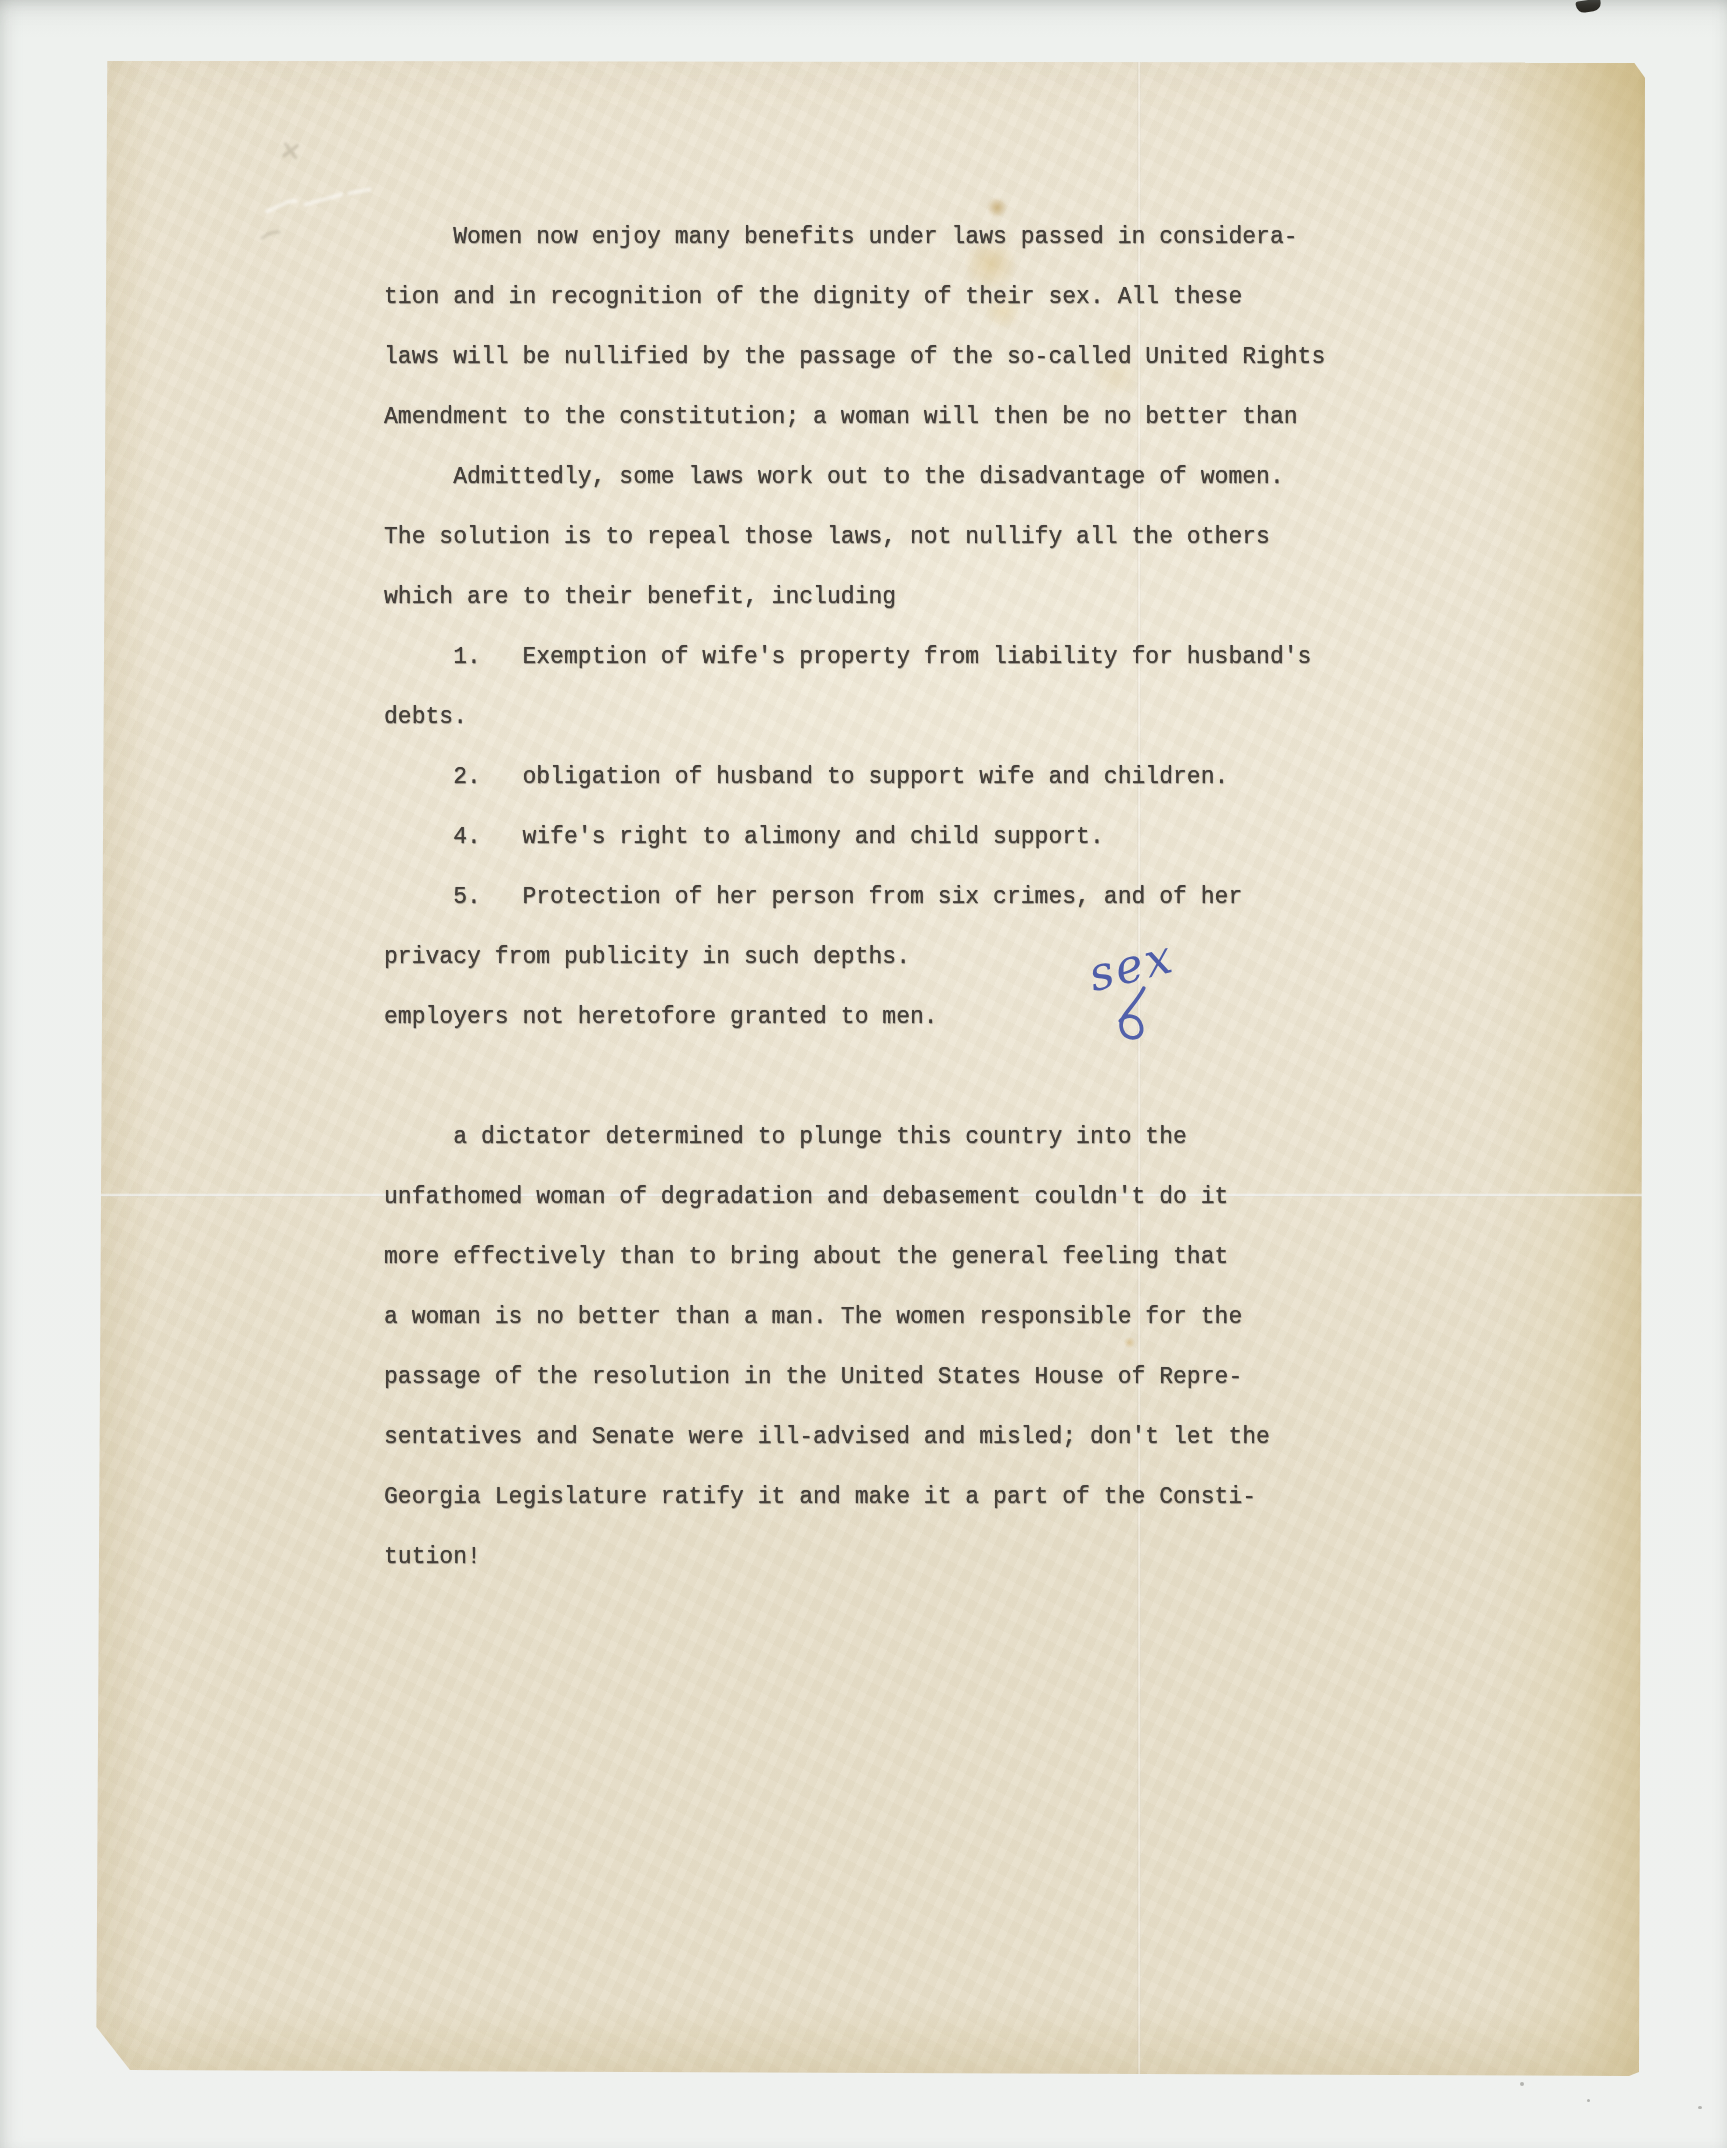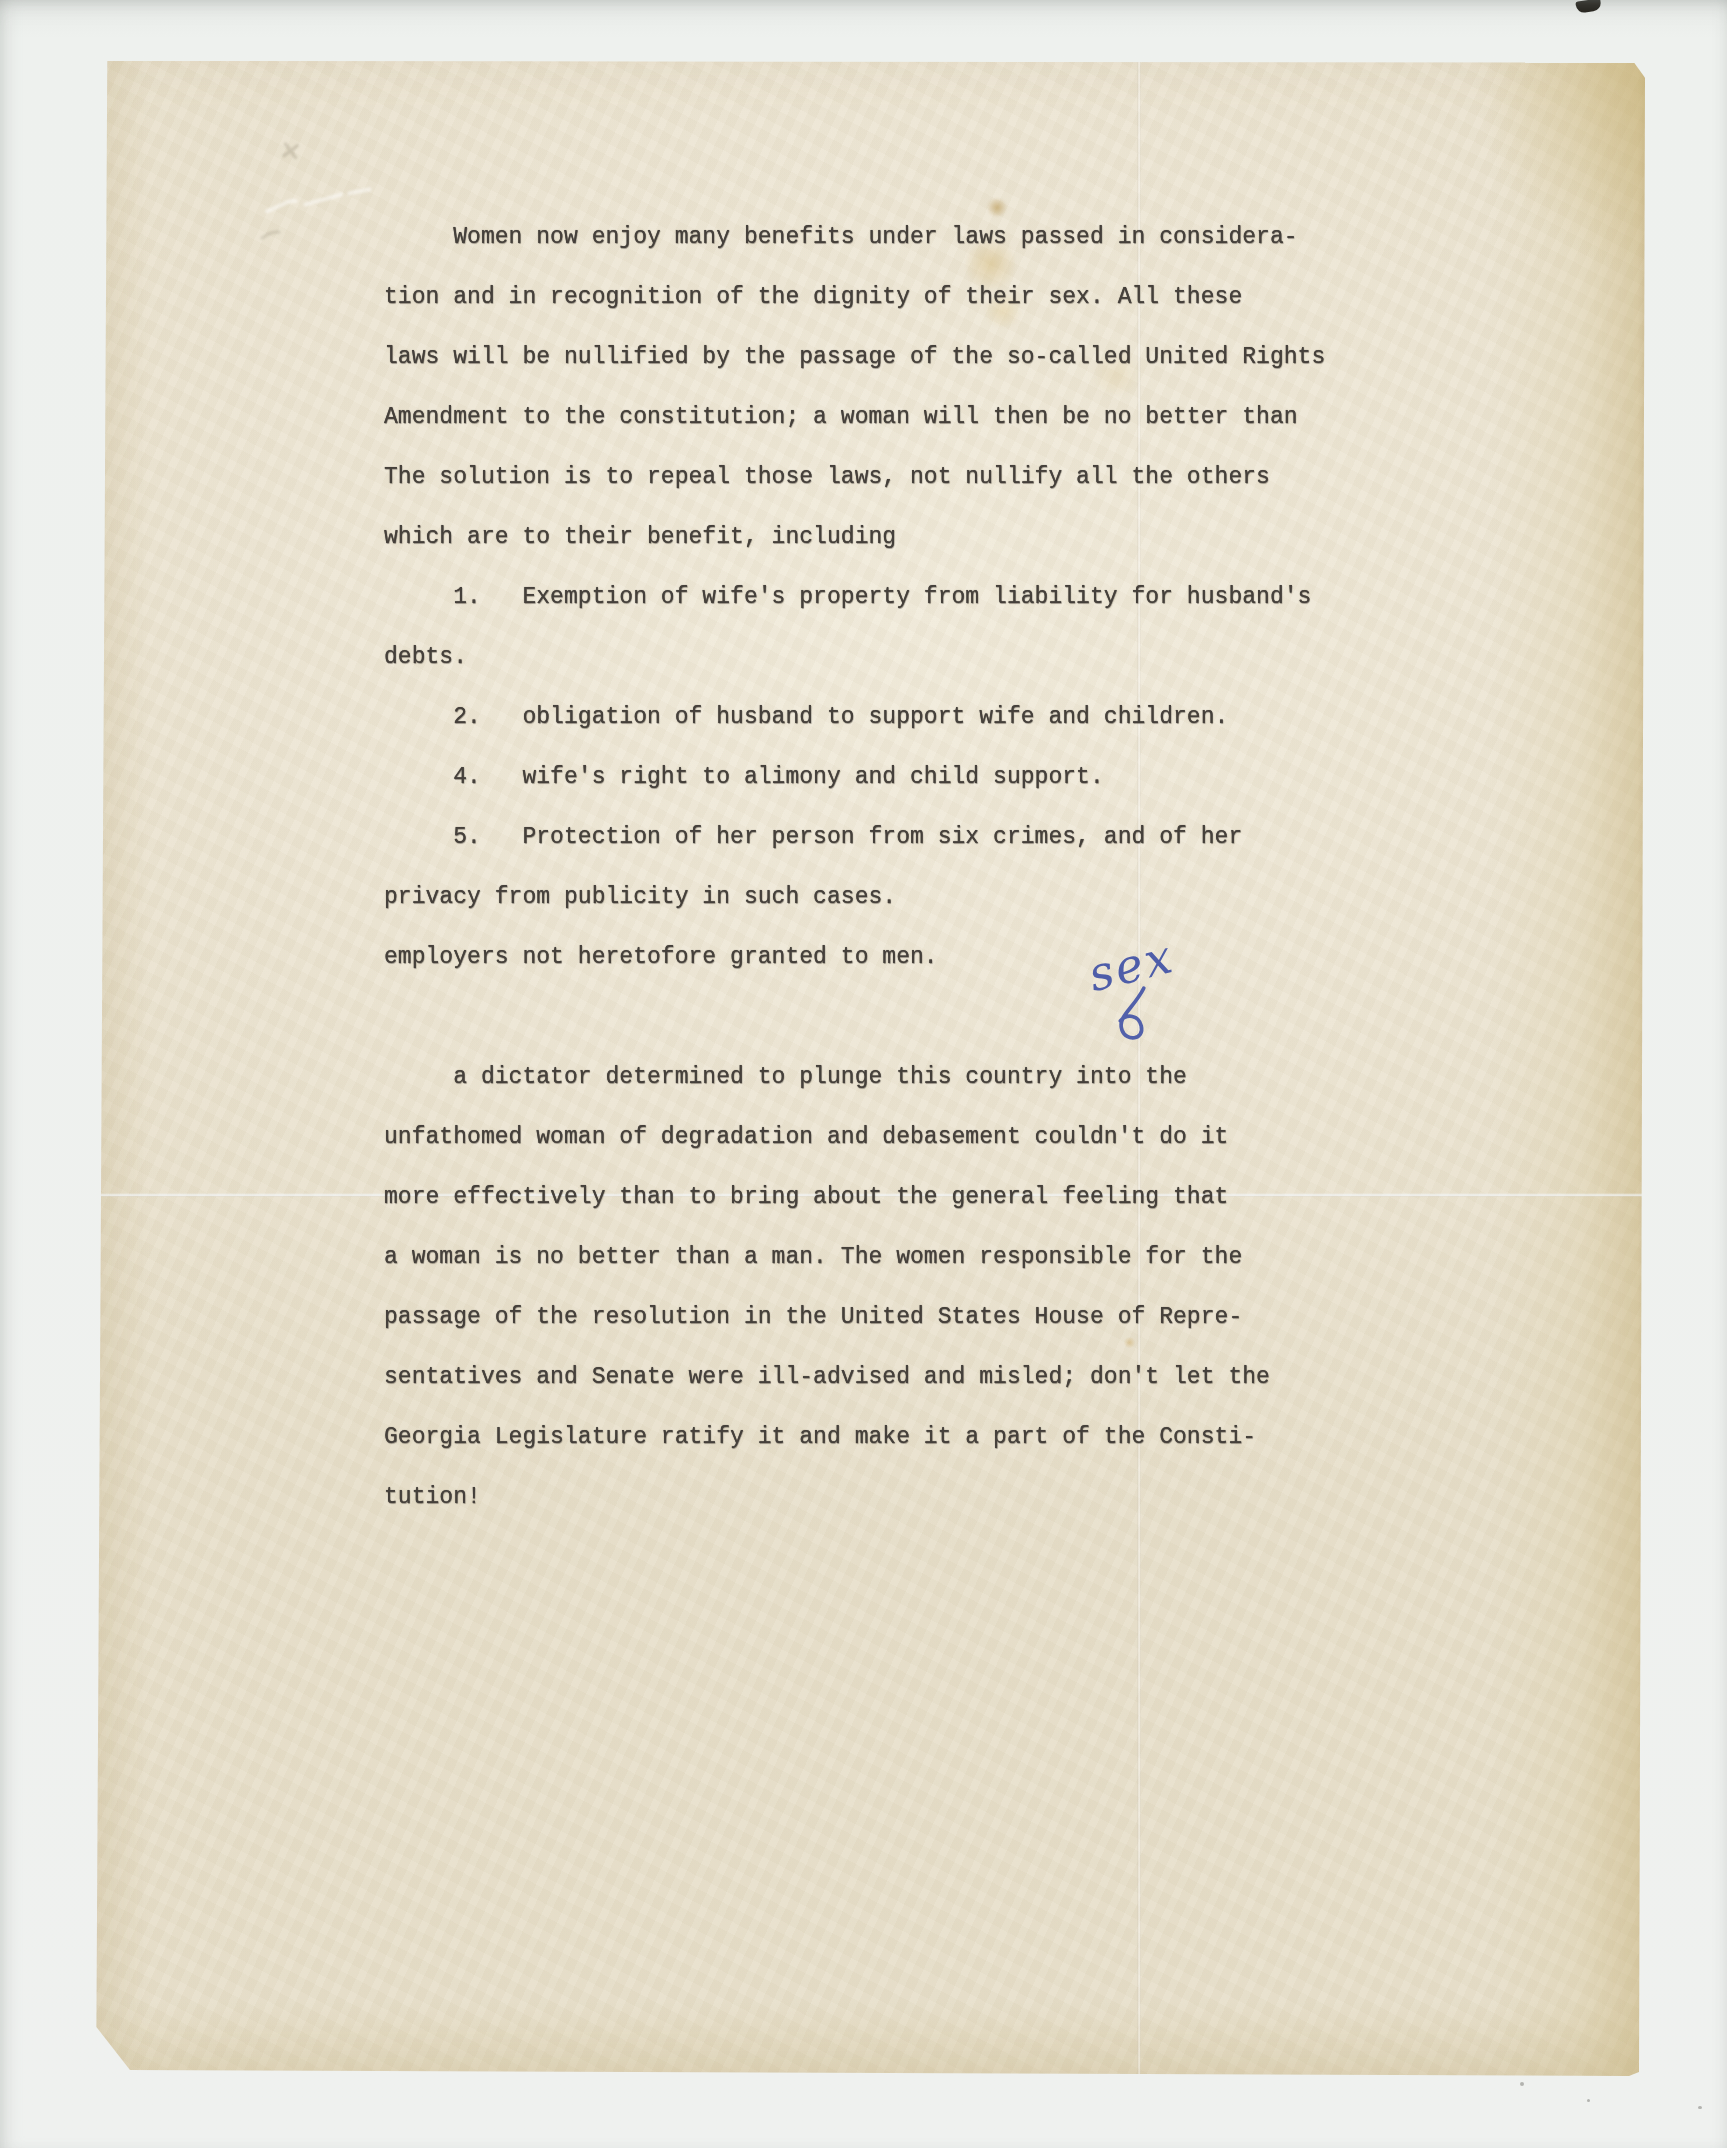--- a/index.html
+++ b/index.html
@@ -125,28 +125,29 @@
       <path d="M 138 52 l 16 -12 m -14 -2 l 12 16" fill="none" stroke="rgba(150,142,122,.38)" stroke-width="4" stroke-linecap="round"></path>
       <path d="M 118 118 c 14 -4 24 -14 34 -12 m 12 4 c 14 -5 28 -7 42 -12 m 10 -1 c 9 -3 16 -3 24 -5" fill="none" stroke="rgba(255,255,255,.55)" stroke-width="5" stroke-linecap="round"></path>
       <path d="M 112 150 c 8 -6 14 -8 20 -7" fill="none" stroke="rgba(150,142,122,.3)" stroke-width="4" stroke-linecap="round"></path>
     </svg>
 
     <div class="typed">
       <div class="tline">     Women now enjoy many benefits under laws passed in considera-</div>
       <div class="tline">tion and in recognition of the dignity of their sex. All these</div>
       <div class="tline">laws will be nullified by the passage of the so-called United Rights</div>
       <div class="tline">Amendment to the constitution; a woman will then be no better than</div>
+      <div class="tline">     Admittedly, some laws work out to the disadvantage of women.</div>
       <div class="tline">The solution is to repeal those laws, not nullify all the others</div>
       <div class="tline">which are to their benefit, including</div>
       <div class="tline">     1.   Exemption of wife's property from liability for husband's</div>
       <div class="tline">debts.</div>
       <div class="tline">     2.   obligation of husband to support wife and children.</div>
       <div class="tline">     4.   wife's right to alimony and child support.</div>
       <div class="tline">     5.   Protection of her person from six crimes, and of her</div>
-      <div class="tline">privacy from publicity in such cases.</div>
+      <div class="tline">privacy from publicity in such depths.</div>
       <div class="tline">employers not heretofore granted to men.</div>
       <div class="tline"></div>
       <div class="tline">     a dictator determined to plunge this country into the</div>
       <div class="tline">unfathomed woman of degradation and debasement couldn't do it</div>
       <div class="tline">more effectively than to bring about the general feeling that</div>
       <div class="tline">a woman is no better than a man. The women responsible for the</div>
       <div class="tline">passage of the resolution in the United States House of Repre-</div>
       <div class="tline">sentatives and Senate were ill-advised and misled; don't let the</div>
       <div class="tline">Georgia Legislature ratify it and make it a part of the Consti-</div>
       <div class="tline">tution!</div>

